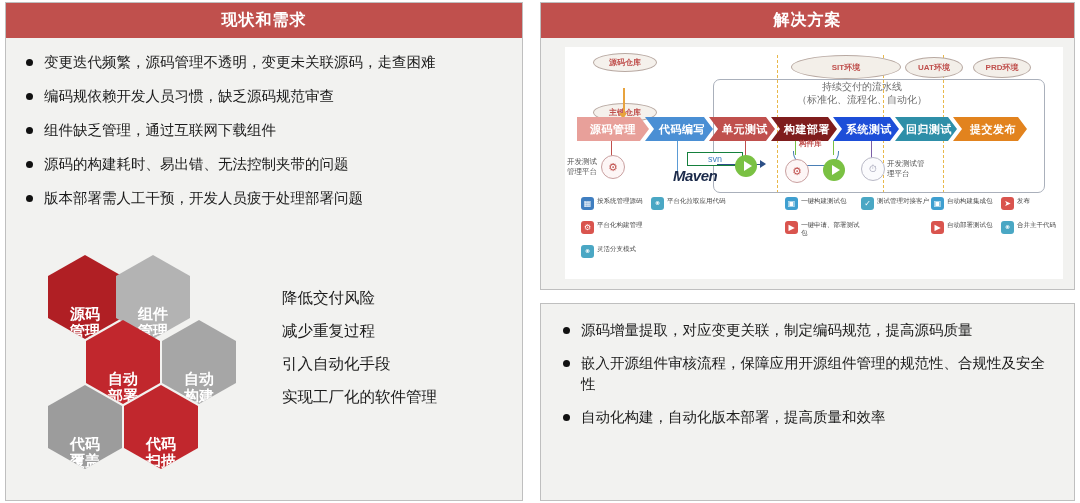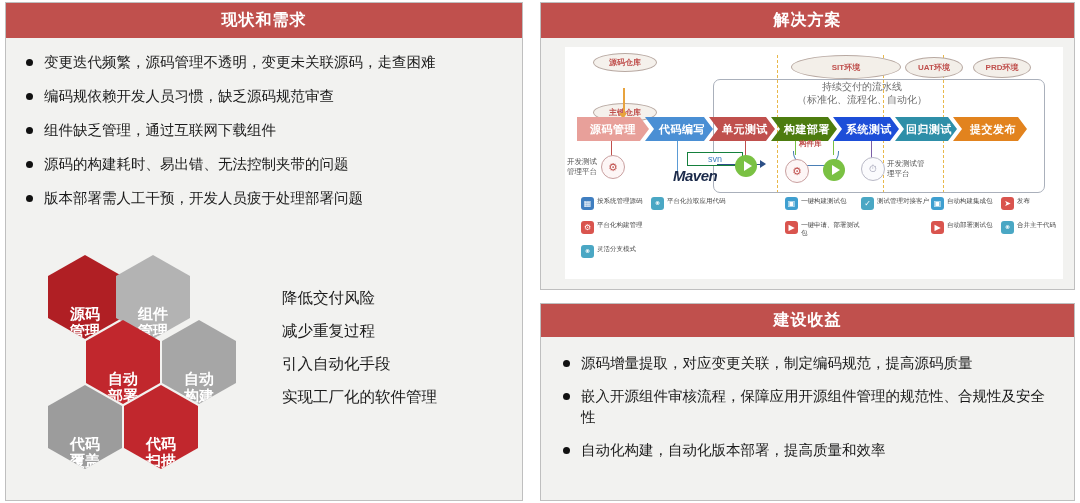--- a/index.html
+++ b/index.html
@@ -215,21 +215,21 @@
       <div class="pipebox" style="left:148px;top:32px;width:330px;height:112px;"></div>
       <div class="pipelabel" style="left:212px;top:34px;width:170px;">
         <div>持续交付的流水线</div>
         <div>（标准化、流程化、自动化）</div>
       </div>
 
       <div class="chain">
         <div class="arrow" style="background:#e8a09a;width:72px;">源码管理</div>
         <div class="arrow" style="background:#4a8fd4;width:68px;">代码编写</div>
         <div class="arrow" style="background:#c0504d;width:66px;">单元测试</div>
-        <div class="arrow" style="background:#4d7c0f;width:66px;">构建部署</div>
+        <div class="arrow" style="background:#7f1d1d;width:66px;">构建部署</div>
         <div class="arrow" style="background:#1d4ed8;width:66px;">系统测试</div>
         <div class="arrow" style="background:#2e8fa8;width:62px;">回归测试</div>
         <div class="arrow" style="background:#e2831e;width:74px;">提交发布</div>
       </div>
 
       <div class="stem-red" style="left:46px;top:94px;height:16px;"></div>
       <div class="circ" style="left:36px;top:108px;width:22px;height:22px;">
           <span class="gear">⚙</span>
         </div>
       <div class="smalllabel" style="left:2px;top:110px;width:34px;">开发测试管理平台</div>
@@ -307,21 +307,20 @@
           <span class="lg-ico" style="background:#4aa7c4;">⚭</span>
           <span class="lg-tx">合并主干代码</span>
         </div>
       </div>
 
     </div>
   </div>
 </section>
 
 <section class="panel" id="panel-benefit">
-  <div class="panel-header">建设收益</div>
   <div class="panel-body">
     <ul class="bullets">
       <li>源码增量提取，对应变更关联，制定编码规范，提高源码质量</li>
       <li>嵌入开源组件审核流程，保障应用开源组件管理的规范性、合规性及安全性</li>
       <li>自动化构建，自动化版本部署，提高质量和效率</li>
     </ul>
   </div>
 </section>
 
 </body></html>

